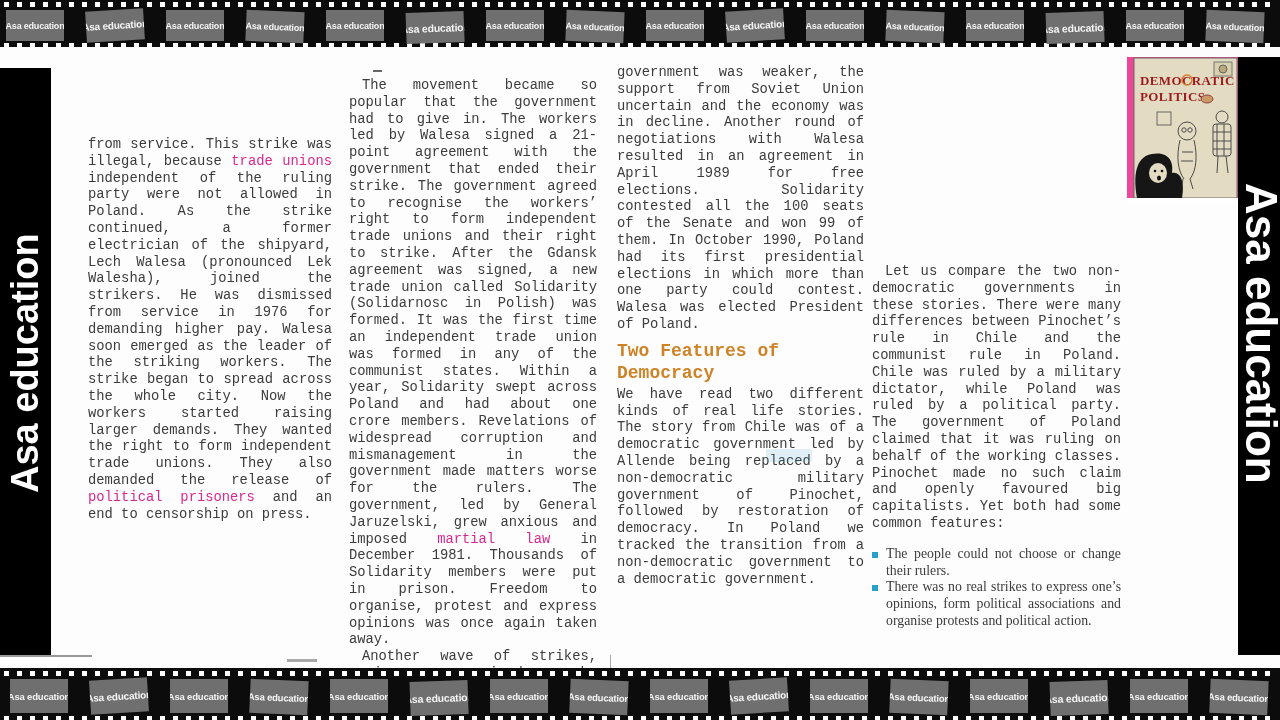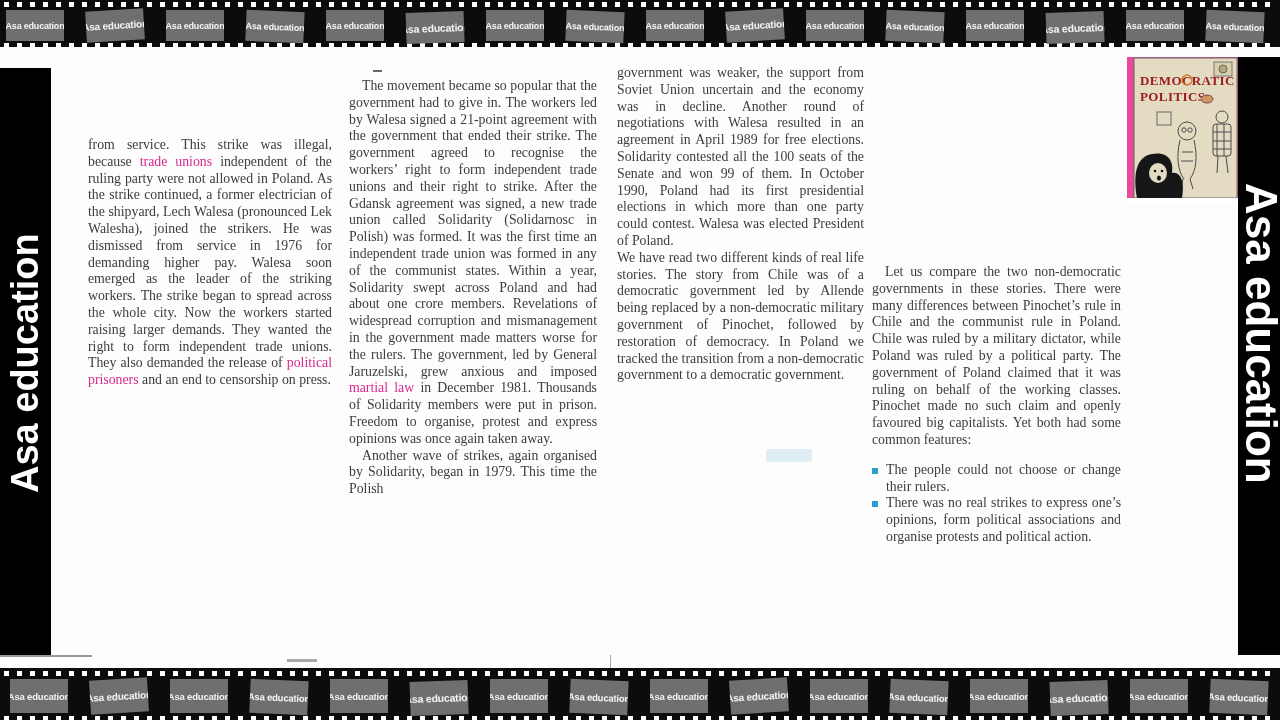--- a/index.html
+++ b/index.html
@@ -35,21 +35,21 @@
   .sidebar-right .vlabel{top:126px;left:-2px;height:470px;writing-mode:vertical-rl;
     font-size:44px;display:flex;align-items:center;}
 
   
   .book-cover{left:1127px;top:57px;width:111px;height:146px;background:#ec4899;}
   .book-cover svg{display:block;}
   .cover-title{font-family:"Liberation Serif",serif;font-weight:bold;fill:var(--cover-red);letter-spacing:0.4px;}
 
   
   .col{position:absolute;color:#3c3c3c;font-size:13.8px;line-height:16.8px;text-align:justify;}
-  .col p{margin:0;}
+  .col p{margin:0;font-family:Liberation Mono, monospace;}
   .col1{left:88px;top:137px;width:244px;}
   .col2{left:349px;top:78px;width:248px;}
   .col3{left:617px;top:65px;width:247px;}
   .col4{left:872px;top:264px;width:249px;}
   .indent{text-indent:13px;}
   .kw{color:var(--pink);}
   .section-heading{
     font-family:"Liberation Sans","DejaVu Sans",sans-serif;font-weight:bold;
     font-size:18px;line-height:22px;color:var(--orange);
     margin:6px 0 3px 0 !important;text-align:left;}
@@ -149,20 +149,21 @@
   <p><span>from service. This strike was illegal, because </span><span class="kw">trade unions</span><span> independent of the ruling party were not allowed in Poland. As the strike continued, a former electrician of the shipyard, Lech Walesa (pronounced Lek Walesha), joined the strikers. He was dismissed from service in 1976 for demanding higher pay. Walesa soon emerged as the leader of the striking workers. The strike began to spread across the whole city. Now the workers started raising larger demands. They wanted the right to form independent trade unions. They also demanded the release of </span><span class="kw">political prisoners</span><span> and an end to censorship on press.</span></p>
 </div>
 
 <div class="col col2">
   <p class="indent"><span>The movement became so popular that the government had to give in. The workers led by Walesa signed a 21-point agreement with the government that ended their strike. The government agreed to recognise the workers’ right to form independent trade unions and their right to strike. After the Gdansk agreement was signed, a new trade union called Solidarity (Solidarnosc in Polish) was formed. It was the first time an independent trade union was formed in any of the communist states. Within a year, Solidarity swept across Poland and had about one crore members.  Revelations of widespread corruption and mismanagement in the government made matters worse for the rulers. The government, led by General Jaruzelski, grew anxious and imposed </span><span class="kw">martial law</span><span> in December 1981. Thousands of Solidarity members were put in prison. Freedom to organise, protest and express opinions was once again taken away.</span></p>
   <p class="indent">Another wave of strikes, again organised by Solidarity, began in 1979. This time the Polish</p>
 </div>
 
 <div class="col col3">
   <p>government was weaker, the support from Soviet Union uncertain and the economy was in decline. Another round of negotiations with Walesa resulted in an agreement in April 1989 for free elections. Solidarity contested all the 100 seats of the Senate and won 99 of them. In October 1990, Poland had its first presidential elections in which more than one party could contest. Walesa was elected President of Poland.</p>
+  <p class="section-heading">Two Features of Democracy</p>
   <p>We have read two different kinds of real life stories. The story from Chile was of a democratic government led by Allende being replaced by a non-democratic military government of Pinochet, followed by restoration of democracy. In Poland we tracked the transition from a non-democratic government to a democratic government.</p>
 </div>
 
 <div class="col col4">
   <p class="indent">Let us compare the two non-democratic governments in these stories. There were many differences between Pinochet’s rule in Chile and the communist rule in Poland. Chile was ruled by a military dictator, while Poland was ruled by a political party. The government of Poland claimed that it was ruling on behalf of the working classes. Pinochet made no such claim and openly favoured big capitalists. Yet both had some common features:</p>
   <ul class="bullets">
     <li>
       <span class="sq"></span>
       <span class="btext">The people could not choose or change their rulers.</span>
     </li>

